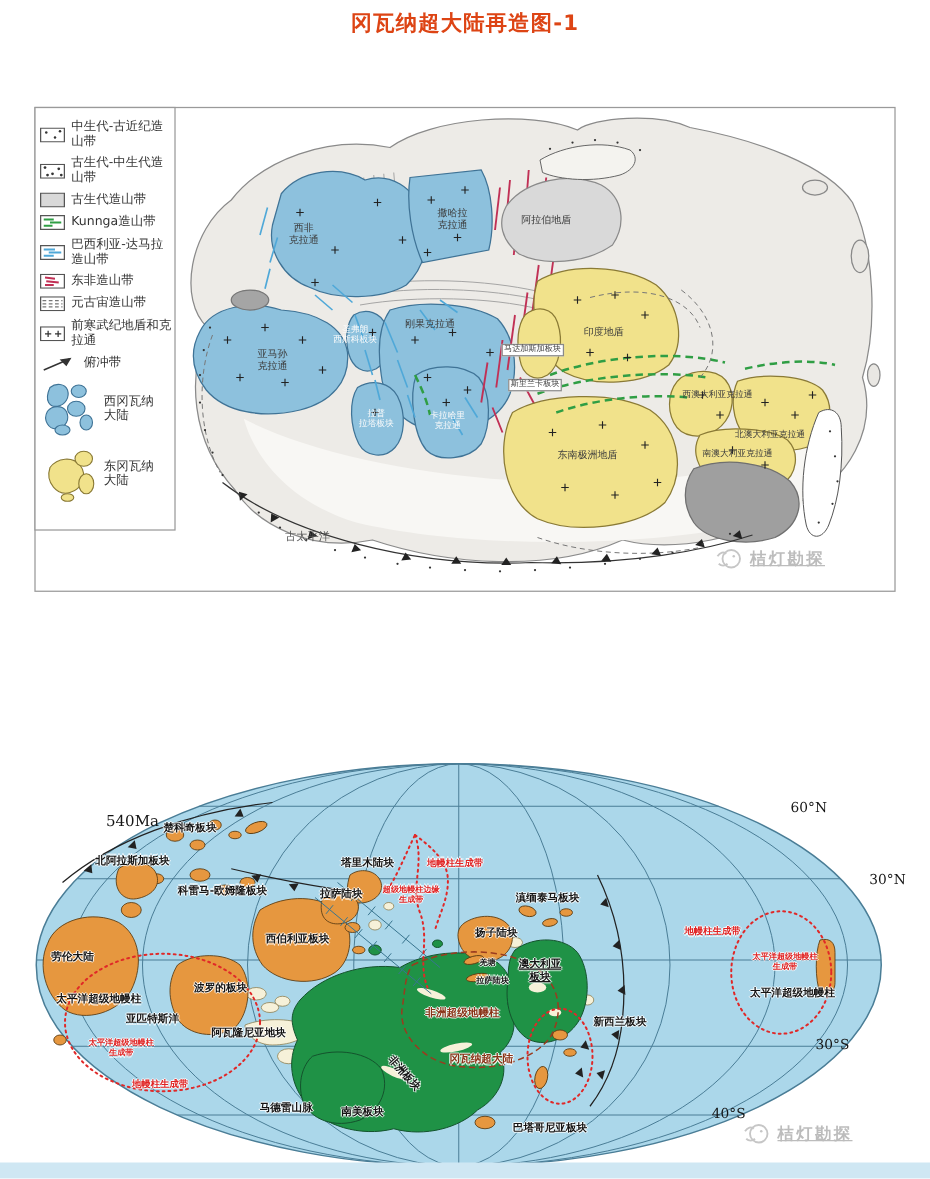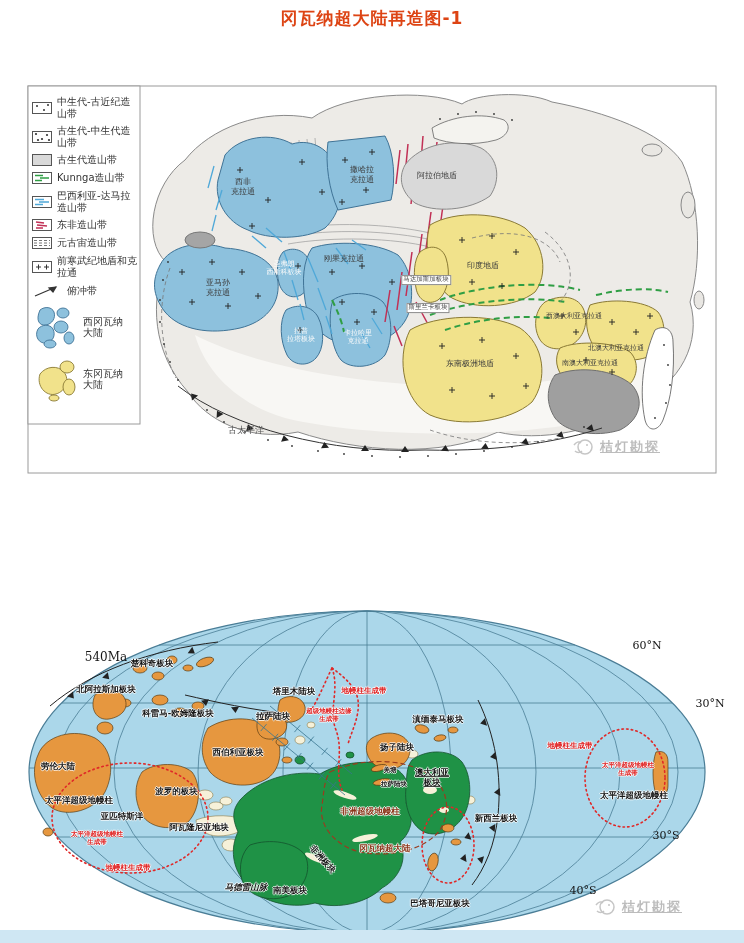--- a/index.html
+++ b/index.html
@@ -549,21 +549,21 @@
       <div class="lbl m2 " style="left: 106px; top: 689px;">北阿拉斯加板块</div>
       <div class="lbl m2 " style="left: 178px; top: 713px;">科雷马-欧姆隆板块</div>
       <div class="lbl m2 " style="left: 294px; top: 691px;">塔里木陆块</div>
       <div class="lbl m2 " style="left: 273px; top: 716px;">拉萨陆块</div>
       <div class="lbl m2 " style="left: 238px; top: 752px;">西伯利亚板块</div>
       <div class="lbl m2 " style="left: 171px; top: 791px; padding-left: 11px;">波罗的板块</div>
       <div class="lbl m2 " style="left: 58px; top: 766px;">劳伦大陆</div>
       <div class="lbl m2 " style="left: 79px; top: 800px;">太平洋超级地幔柱</div>
       <div class="lbl m2 " style="left: 122px; top: 816px;">亚匹特斯洋</div>
       <div class="lbl m2 " style="left: 199px; top: 827px;">阿瓦隆尼亚地块</div>
-      <div class="lbl m2 " style="left: 246px; top: 887px; font-style: italic;">马德雷山脉</div>
+      <div class="lbl m2 " style="left: 229px; top: 887px;">马德雷山脉</div>
       <div class="lbl m2 " style="left: 290px; top: 890px;">南美板块</div>
       <div class="lbl m2 " style="left: 323px; top: 859px; transform: translate(-50%, -50%) rotate(48deg);">非洲板块</div>
       <div class="lbl m2 brown" style="left: 385px; top: 848px;">冈瓦纳超大陆</div>
       <div class="lbl m2 brown" style="left: 370px; top: 811px;">非洲超级地幔柱</div>
       <div class="lbl m2 tiny" style="left: 390px; top: 771px;">羌塘</div>
       <div class="lbl m2 tiny" style="left: 394px; top: 785px;">拉萨陆块</div>
       <div class="lbl m2 " style="left: 397px; top: 747px;">扬子陆块</div>
       <div class="lbl m2 " style="left: 438px; top: 719px;">滇缅泰马板块</div>
       <div class="lbl m2 " style="left: 432px; top: 777px; text-decoration: underline;">澳大利亚
 板块</div>

